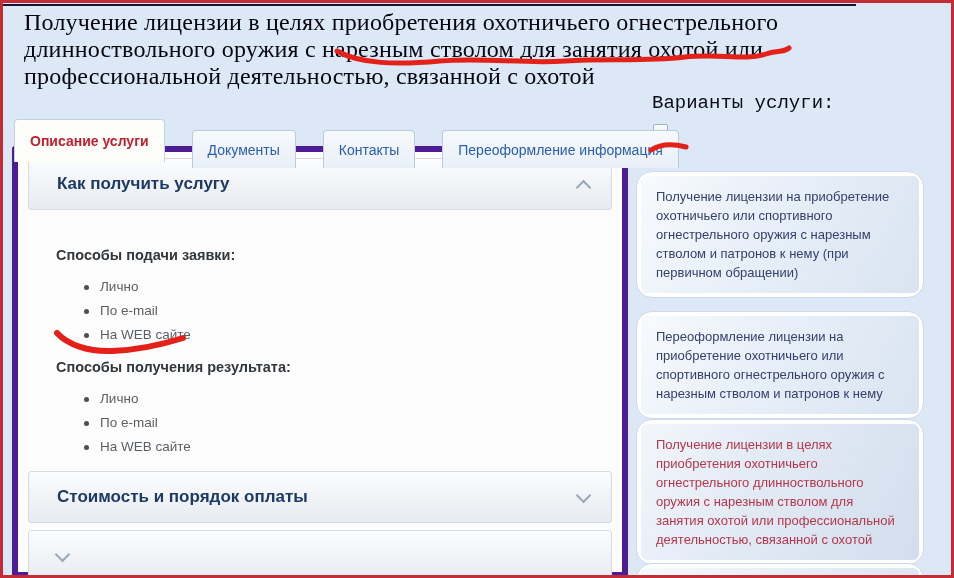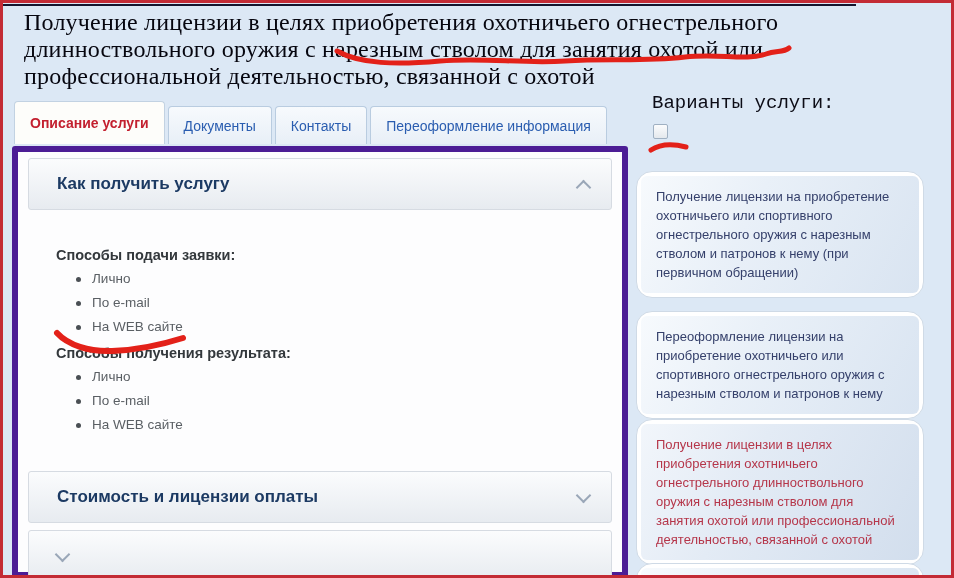--- a/index.html
+++ b/index.html
@@ -14,21 +14,21 @@
   
   .top-rule{position:absolute;left:3px;top:4px;width:853px;height:2px;background:#15152e;}
 
   .page-title{
     position:absolute;left:24px;top:9px;width:900px;
     font-family:"Liberation Serif",serif;font-size:24px;line-height:27px;
     color:#06060f;letter-spacing:.2px;
   }
 
   
-  .tabs{position:absolute;left:14px;top:89px;display:flex;align-items:flex-end;z-index:5;}
+  .tabs{position:absolute;left:14px;top:113px;display:flex;align-items:center;z-index:5;gap:24px;}
   .tab{
     margin-top:17px;height:38px;box-sizing:border-box;
     display:flex;align-items:center;padding:0 15px;margin-right:3px;
     background:linear-gradient(#f7fafd,#e8eff7);
     border:1px solid #b9cce0;border-bottom:none;
     border-radius:4px 4px 0 0;
     font-size:14px;color:#2a5db0;cursor:pointer;white-space:nowrap;
   }
   .tab.active{
     margin-top:0;height:43px;background:#fdfdfa;
@@ -52,21 +52,21 @@
   .chev{width:9px;height:9px;border-right:2px solid #9aa7b8;border-bottom:2px solid #9aa7b8;display:inline-block;}
   .chev.up{transform:rotate(-135deg);margin-top:6px;}
   .chev.down{transform:rotate(45deg);margin-top:-4px;}
   .acc-h1{top:6px;}
   .acc-h2{top:319px;}
   .acc-h3{top:378px;}
 
   .how-content{position:absolute;left:38px;top:95px;width:540px;}
   .methods-heading{font-size:14.5px;font-weight:bold;color:#33383c;margin:0 0 4px 0;}
   .methods-heading.second{margin-top:10px;}
-  ul.methods{list-style:none;margin:8px;padding:0 0 0 12px;}
+  ul.methods{list-style:none;margin:16px;padding:0 0 0 12px;}
   ul.methods li{
     position:relative;padding-left:16px;margin-top:8px;height:16px;line-height:16px;
     font-size:13.5px;color:#5a5f64;
   }
   ul.methods li::before{content:"";position:absolute;left:0;top:6px;width:5px;height:5px;border-radius:50%;background:#4a4f54;}
 
   
   .sb-heading{
     position:absolute;left:652px;top:92px;
     font-family:Liberation Mono, monospace;font-size:19px;color:#0c0c16;
@@ -134,21 +134,21 @@
     </ul>
     <div class="methods-heading second">Способы получения результата:</div>
     <ul class="methods">
       <li>Лично</li>
       <li>По e-mail</li>
       <li>На WEB сайте</li>
     </ul>
   </div>
 
   <div class="acc-header acc-h2">
-    <span class="acc-title">Стоимость и лицензии оплаты</span>
+    <span class="acc-title">Стоимость и порядок оплаты</span>
     <span class="chev down"></span>
   </div>
 
   <div class="acc-header acc-h3">
     <span class="chev down"></span>
   </div>
 
 </div>
 
 <div class="sb-heading">Варианты услуги:</div>

